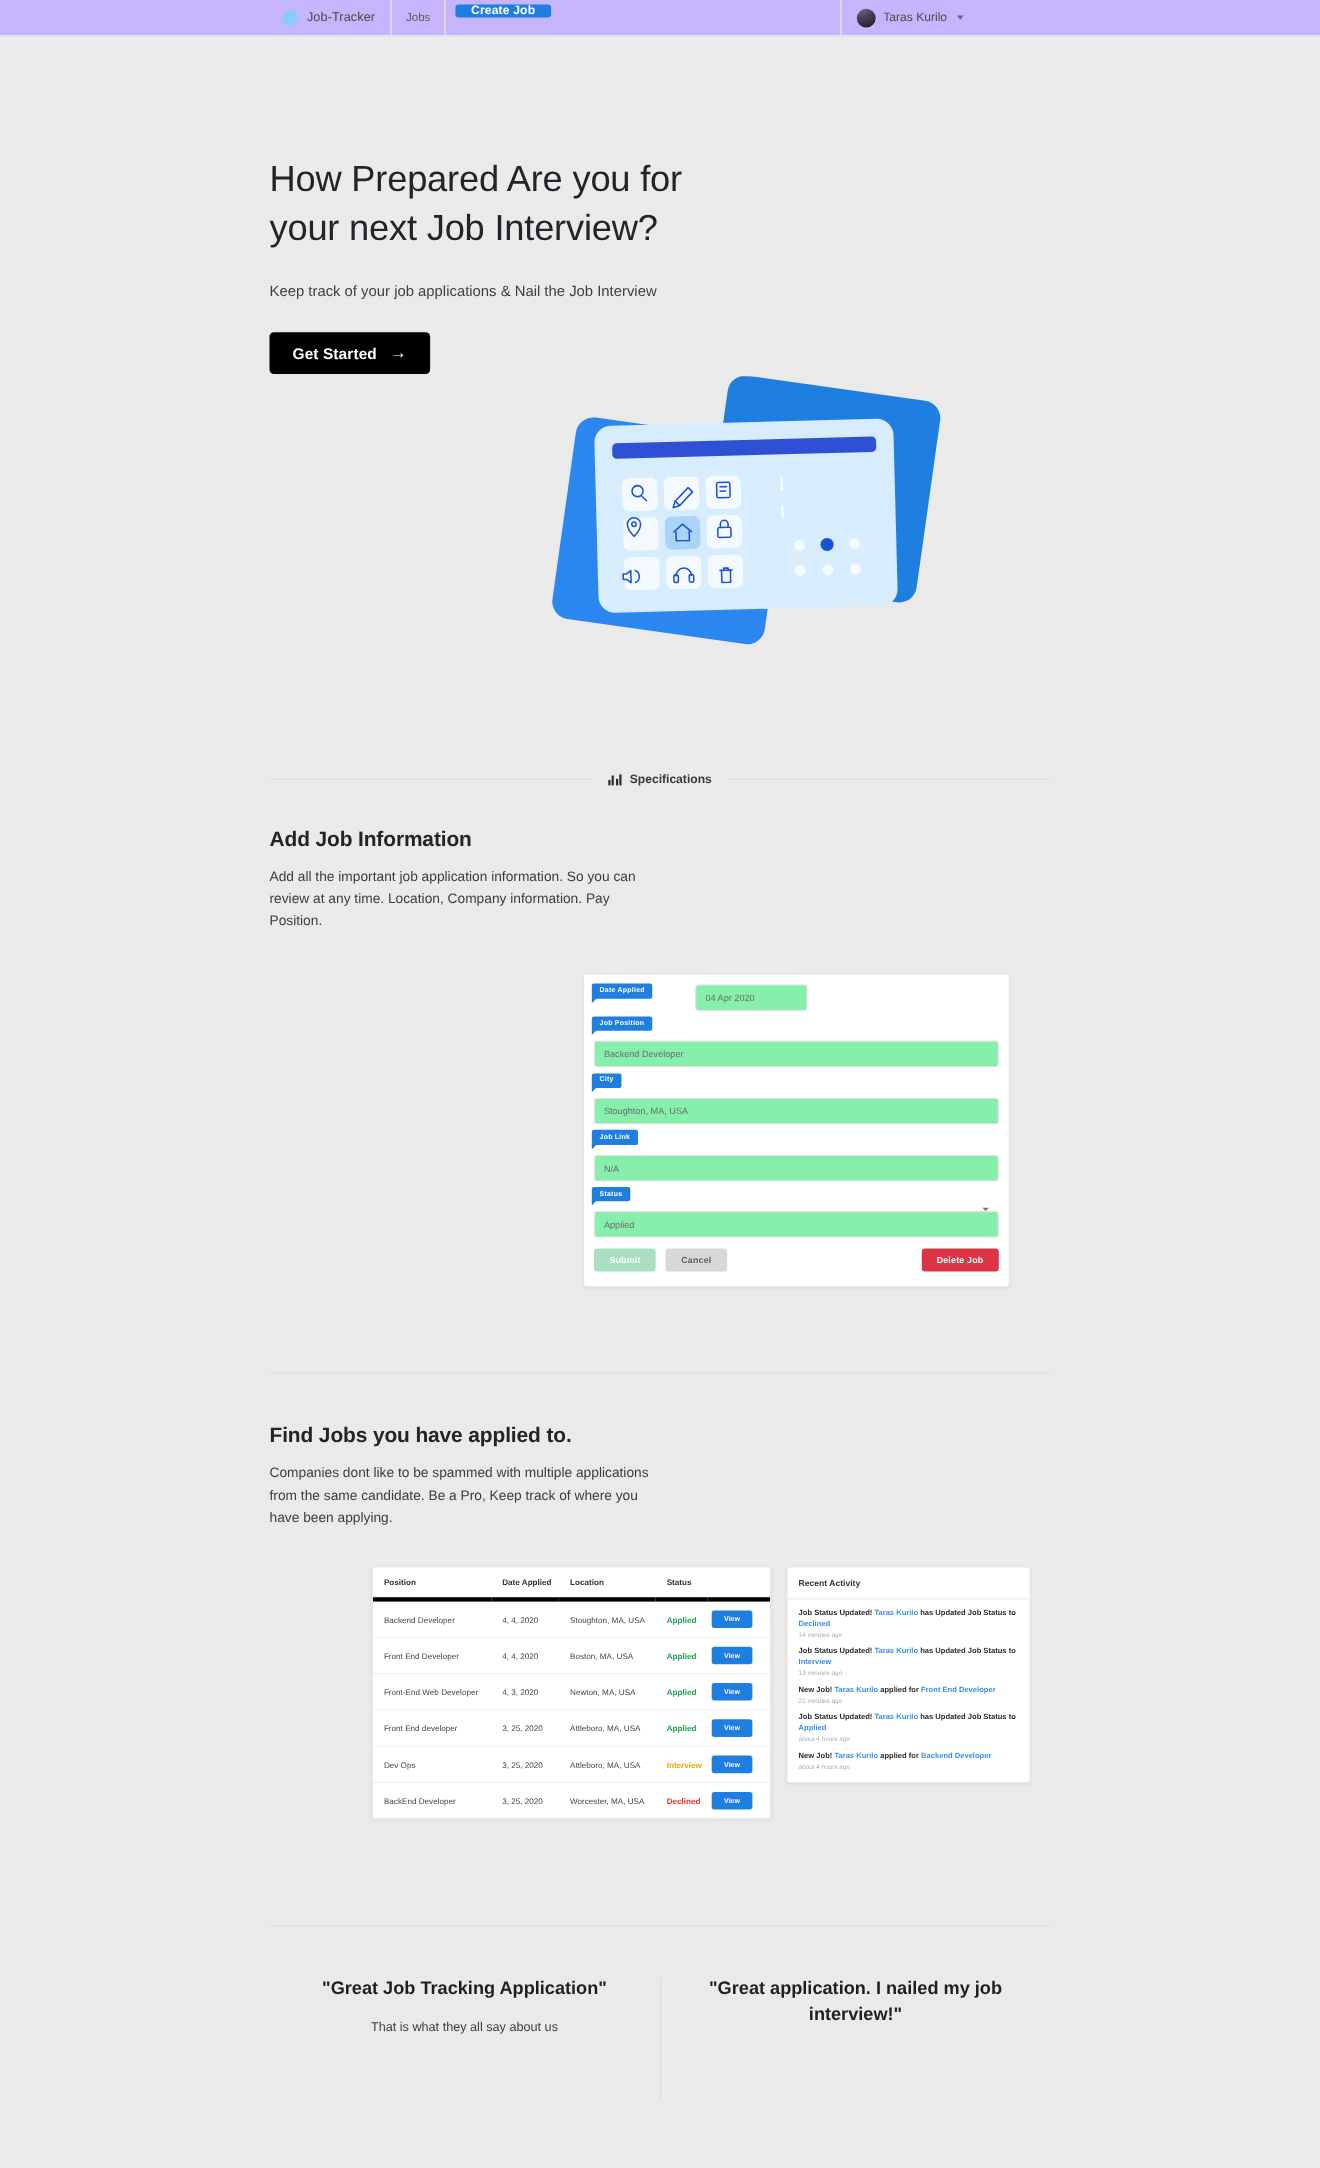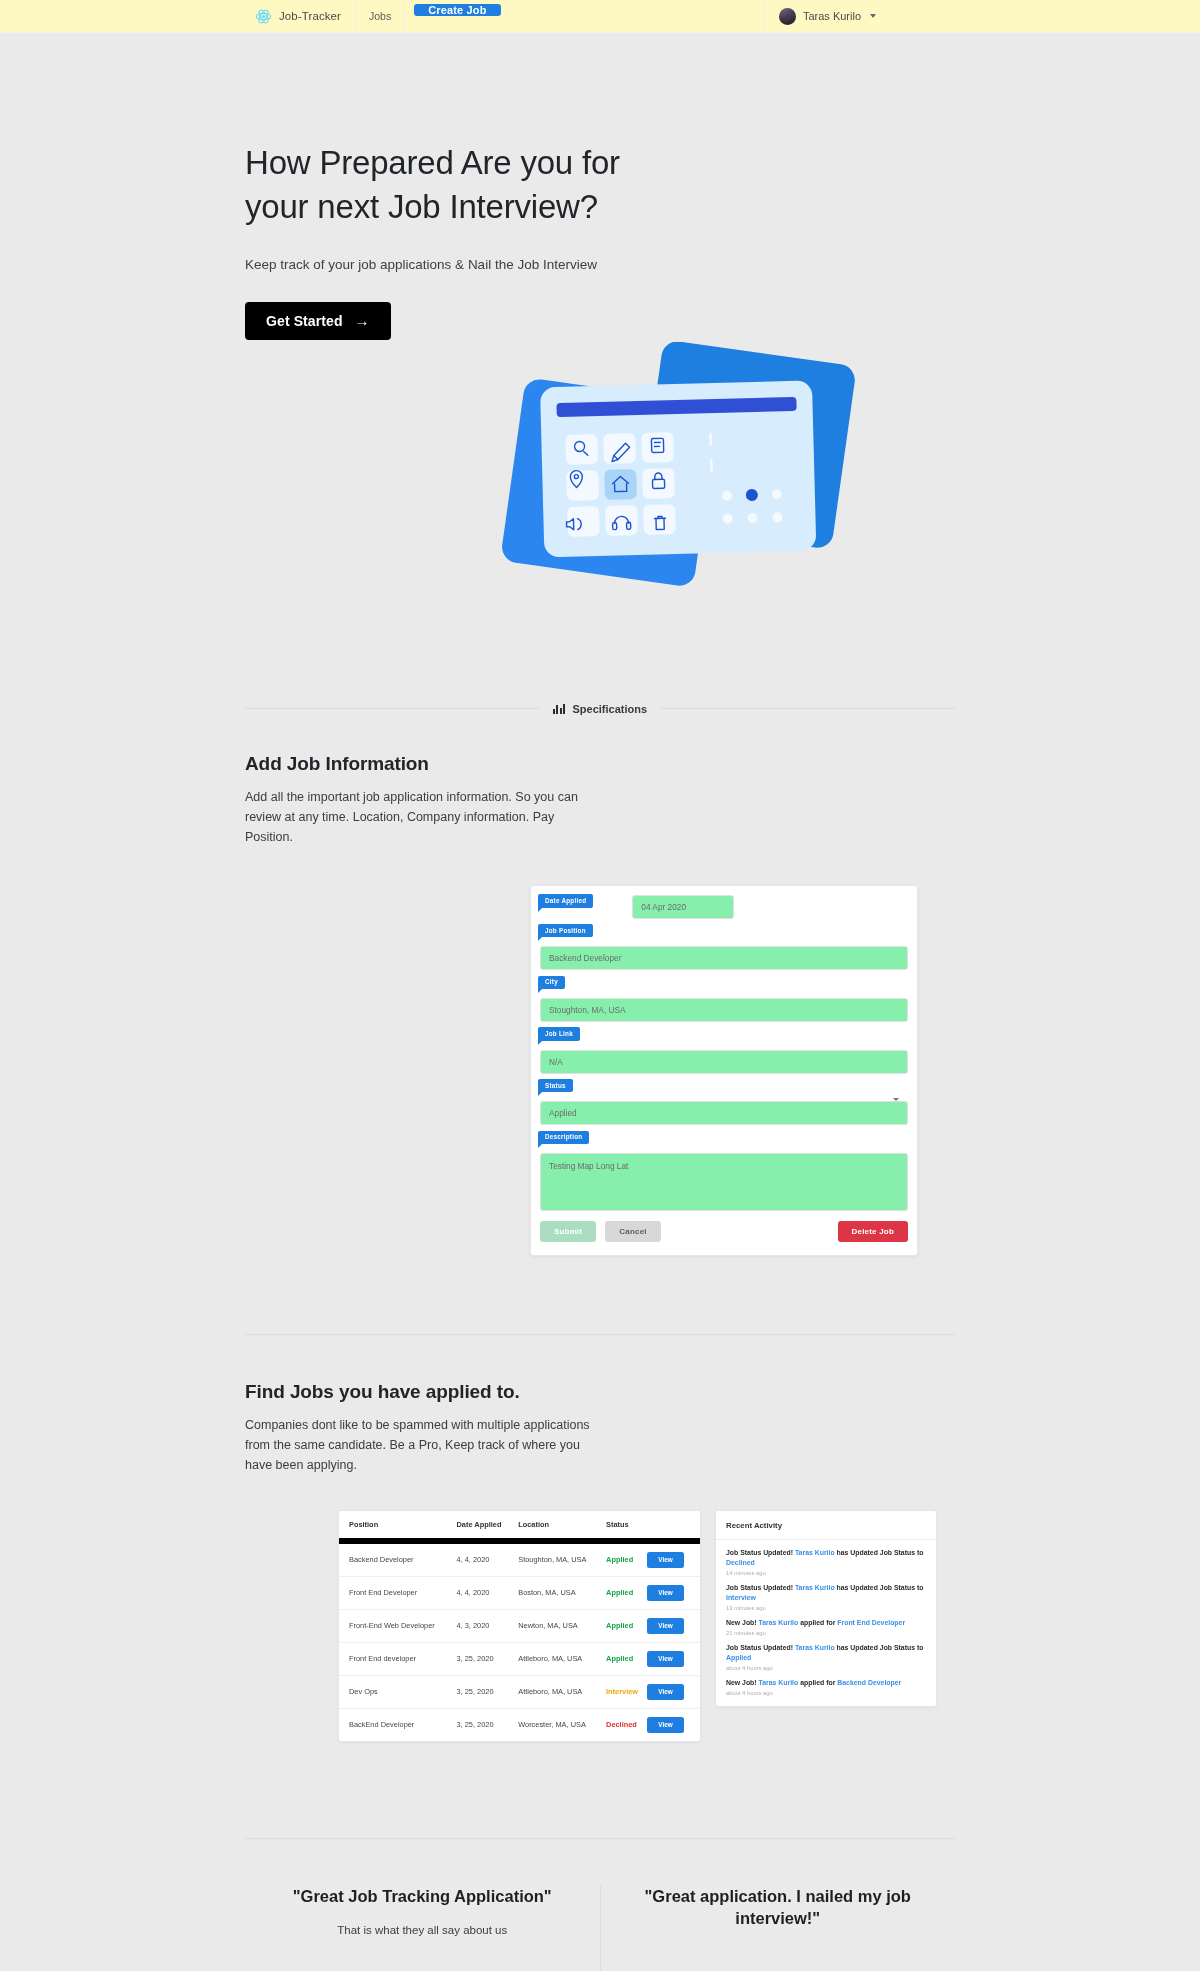--- a/index.html
+++ b/index.html
@@ -9,21 +9,21 @@
     background: #eaeaea;
     font-family: "Liberation Sans", sans-serif;
     color: #333;
     -webkit-font-smoothing: antialiased;
   }
   body { width: 1200px; min-height: 1971px; position: relative; overflow-x: hidden; }
 
   
   .navbar {
     height: 33px;
-    background: #fef9c3;
+    background: #c4b5fd;
     display: flex;
     align-items: stretch;
     width: 1200px;
     border-bottom: 1px solid #f0f0f0;
   }
   .nav-left { display: flex; align-items: stretch; margin-left: 245px; }
   .nav-brand {
     display: flex; align-items: center; gap: 7px;
     padding: 0 14px 0 10px;
     border-right: 1px solid #eee;
@@ -223,21 +223,21 @@
   .tablecard {
     width: 363px; background:#fff;
     border:1px solid #e6e6e6; border-radius:3px;
     box-shadow: 0 1px 3px rgba(0,0,0,.05);
     overflow:hidden;
   }
   table { width:100%; border-collapse: collapse; }
   th {
     text-align:left; font-size:7.4px; font-weight:700; color:#333;
     padding: 9px 0 9px 10px;
-    border-bottom: 6px solid #000000;
+    border-bottom: 4px solid #000000;
   }
   td {
     font-size:7.4px; color:#454545;
     padding: 8px 0 8px 10px;
     border-bottom: 1px solid #f0f0f0;
     white-space: nowrap;
   }
   tr:last-child td { border-bottom: none; }
   .st { font-weight:700; font-size:7.4px; }
   .st.applied { color:#18a34a; }
@@ -430,24 +430,20 @@
       </div>
 
       <div class="field">
         <span class="tag">Status</span>
         <span class="sel-wrap">
           <input class="inp" readonly="" value="Applied" style="">
           <span class="sel-caret"></span>
         </span>
       </div>
 
-      <div class="field">
-        <span class="tag">Description</span>
-        <textarea class="inp" readonly="" style="">Testing Map Long Lat</textarea>
-      </div>
 
       <div class="form-actions">
         <button class="btn-sm btn-submit">Submit</button>
         <button class="btn-sm btn-cancel">Cancel</button>
         <button class="btn-sm btn-delete">Delete Job</button>
       </div>
     </div>
   </div>
 
   <div style="height:78px"></div>

